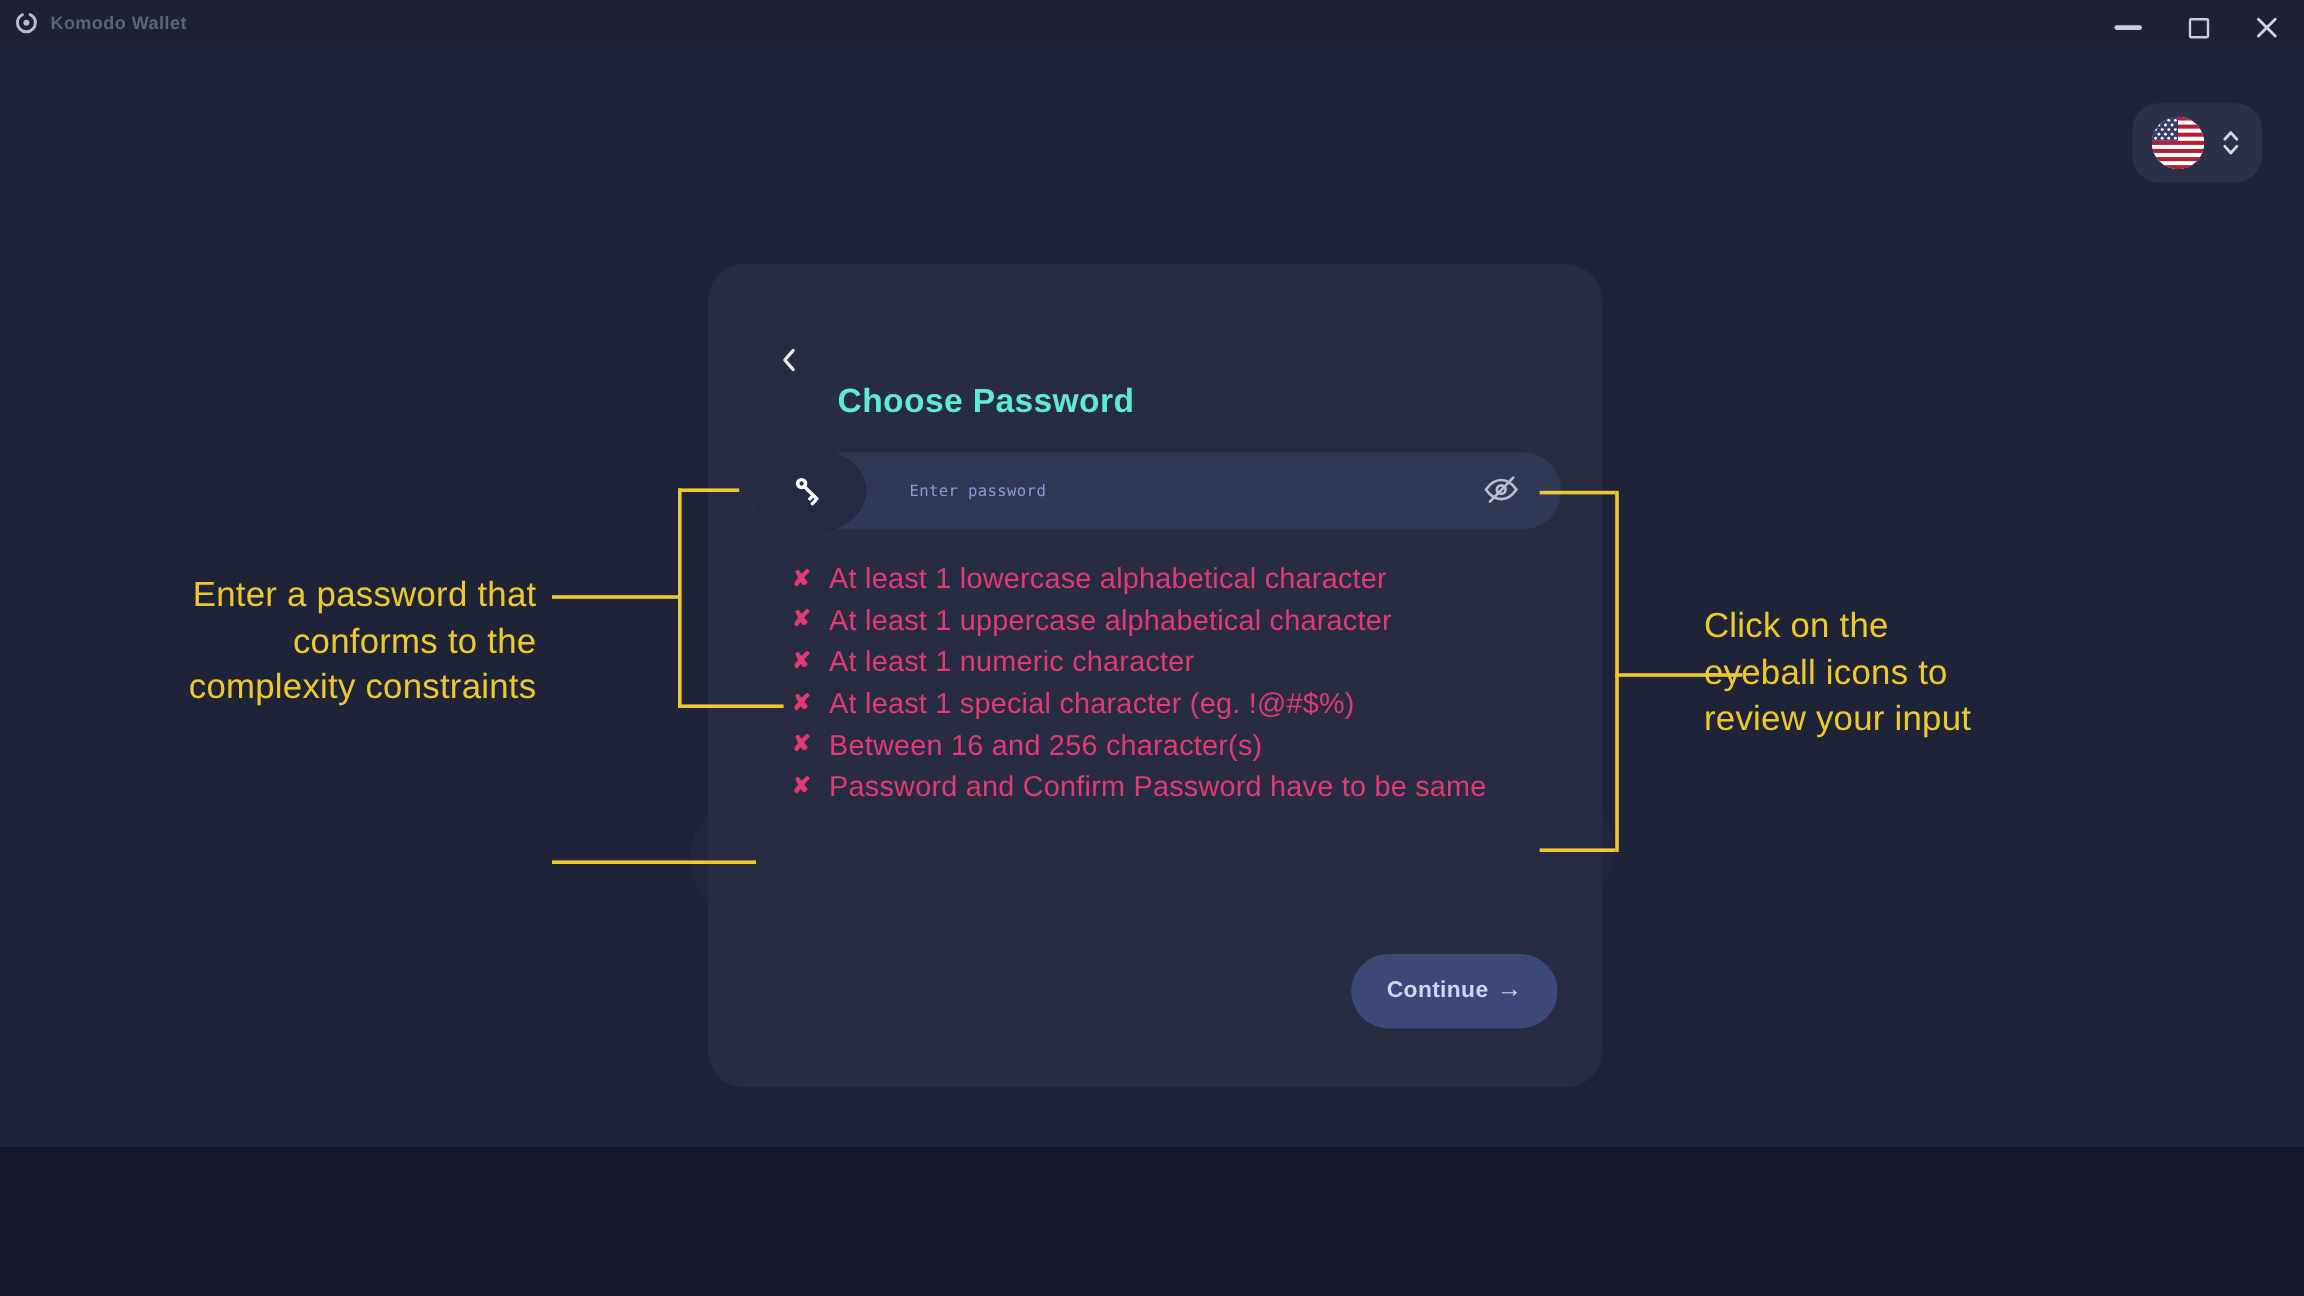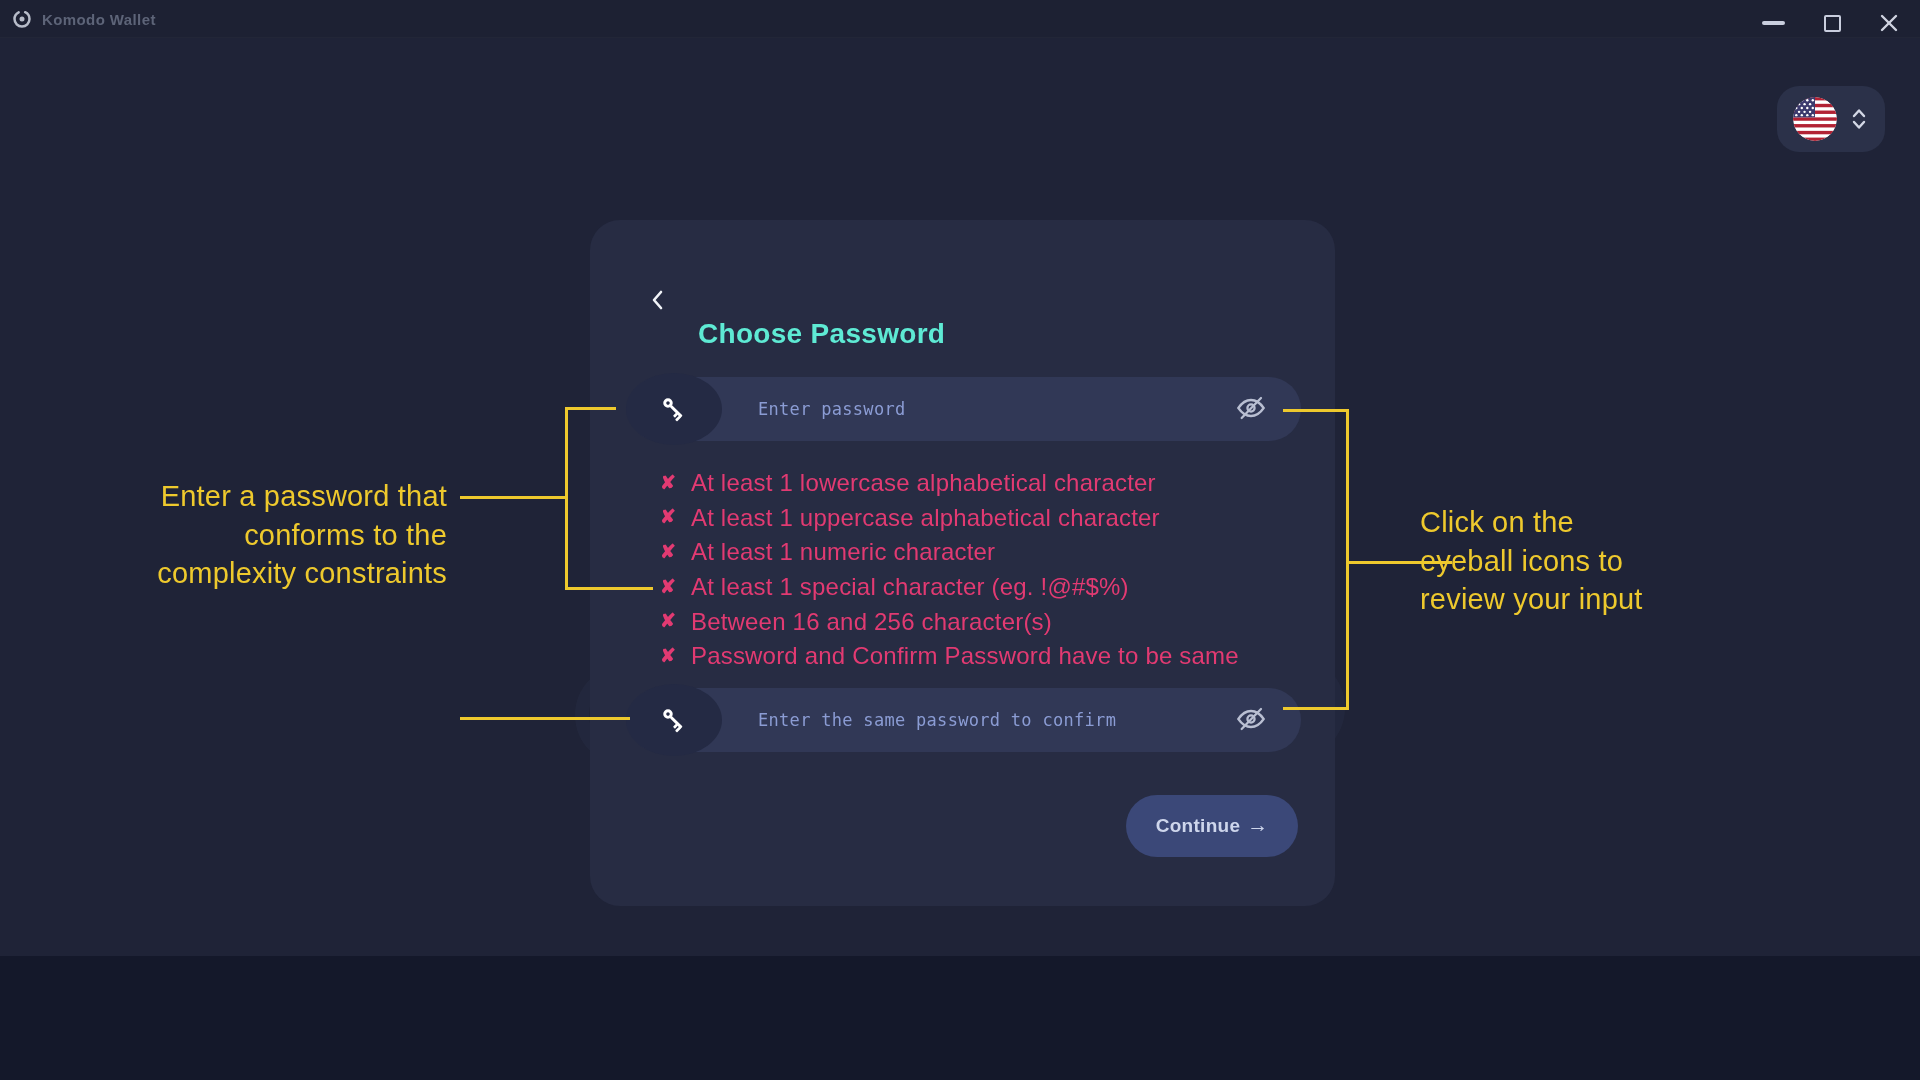--- a/index.html
+++ b/index.html
@@ -36,21 +36,21 @@
     color:#5eead4; letter-spacing:.3px;margin-top:36px; }
   
   .field { position:absolute; left:628px; width:673px; height:64px;
     background:#313856; border-radius:32px; }
   .field.pw { top:377px; } .field.cf { top:688px; }
   .keycircle { position:absolute; left:-2px; top:-4px; width:96px; height:72px;
     background:#242a44; border-radius:50%; display:flex; align-items:center;
     justify-content:center; }
   .field input { position:absolute; left:0; top:0; width:100%; height:100%;
     background:transparent; border:none; outline:none; padding:0 70px 0 130px;
-    font-family:"DejaVu Sans Mono", monospace; font-size:17px; color:#c6d0ee;
+    font-family:"DejaVu Sans Mono", monospace; font-size:13px; color:#c6d0ee;
     letter-spacing:.3px; }
   .field input::placeholder { color:#8b9cd4; opacity:1; }
   .eyebtn { position:absolute; right:30px; top:14px; width:40px; height:34px;
     display:flex; align-items:center; justify-content:center; cursor:pointer;
     color:#b9bfd2; }
   
   .vlist { position:absolute; left:660px; top:466px; }
   .vrow { height:34.6px; display:flex; align-items:center; gap:15px;
     color:#e23a72; }
   .vx { font-size:19px; font-weight:700; line-height:1; transform:translateY(-1px); }
@@ -197,40 +197,20 @@
     <div class="vrow">
       <span class="vx">✘</span>
       <span class="vtext">Between 16 and 256 character(s)</span>
     </div>
     <div class="vrow">
       <span class="vx">✘</span>
       <span class="vtext">Password and Confirm Password have to be same</span>
     </div>
   </div>
 
-  <div class="field cf">
-    <input type="password" placeholder="Enter the same password to confirm" style="">
-    <div class="keycircle">
-      <svg width="30" height="30" viewBox="0 0 24 24">
-        <g transform="rotate(45 12 12)" fill="#ffffff">
-          <path fill-rule="evenodd" d="M5.2 8.2 a3.8 3.8 0 1 0 0 7.6 a3.8 3.8 0 0 0 0 -7.6 M5.2 10.6 a1.4 1.4 0 1 1 0 2.8 a1.4 1.4 0 0 1 0 -2.8"></path>
-          <rect x="8.4" y="10.9" width="12.2" height="2.3" rx="0.6"></rect>
-          <rect x="15.2" y="12.6" width="2.2" height="3.8" rx="0.6"></rect>
-          <rect x="18.6" y="12.6" width="2.2" height="4.8" rx="0.6"></rect>
-        </g>
-      </svg>
-    </div>
-    <div class="eyebtn">
-      <svg width="38" height="32" viewBox="0 0 24 24" fill="none" stroke="currentColor" stroke-width="1.7" stroke-linecap="round">
-        <path d="M2.5 12 C5.5 7.6 9.5 6 12 6 C14.5 6 18.5 7.6 21.5 12 C18.5 16.4 14.5 18 12 18 C9.5 18 5.5 16.4 2.5 12 Z"></path>
-        <circle cx="12" cy="12" r="2.7"></circle>
-        <line x1="5" y1="19.5" x2="19.5" y2="4.5"></line>
-      </svg>
-    </div>
-  </div>
 
   <div class="continue">
     <span class="lbl">Continue</span>
     <span class="arr">→</span>
   </div>
 
   <div class="ann right-align" style="left:57px; top:437px; width:390px;margin-top:40px;">
     <div>Enter a password that</div>
     <div>conforms to the</div>
     <div>complexity constraints</div>

